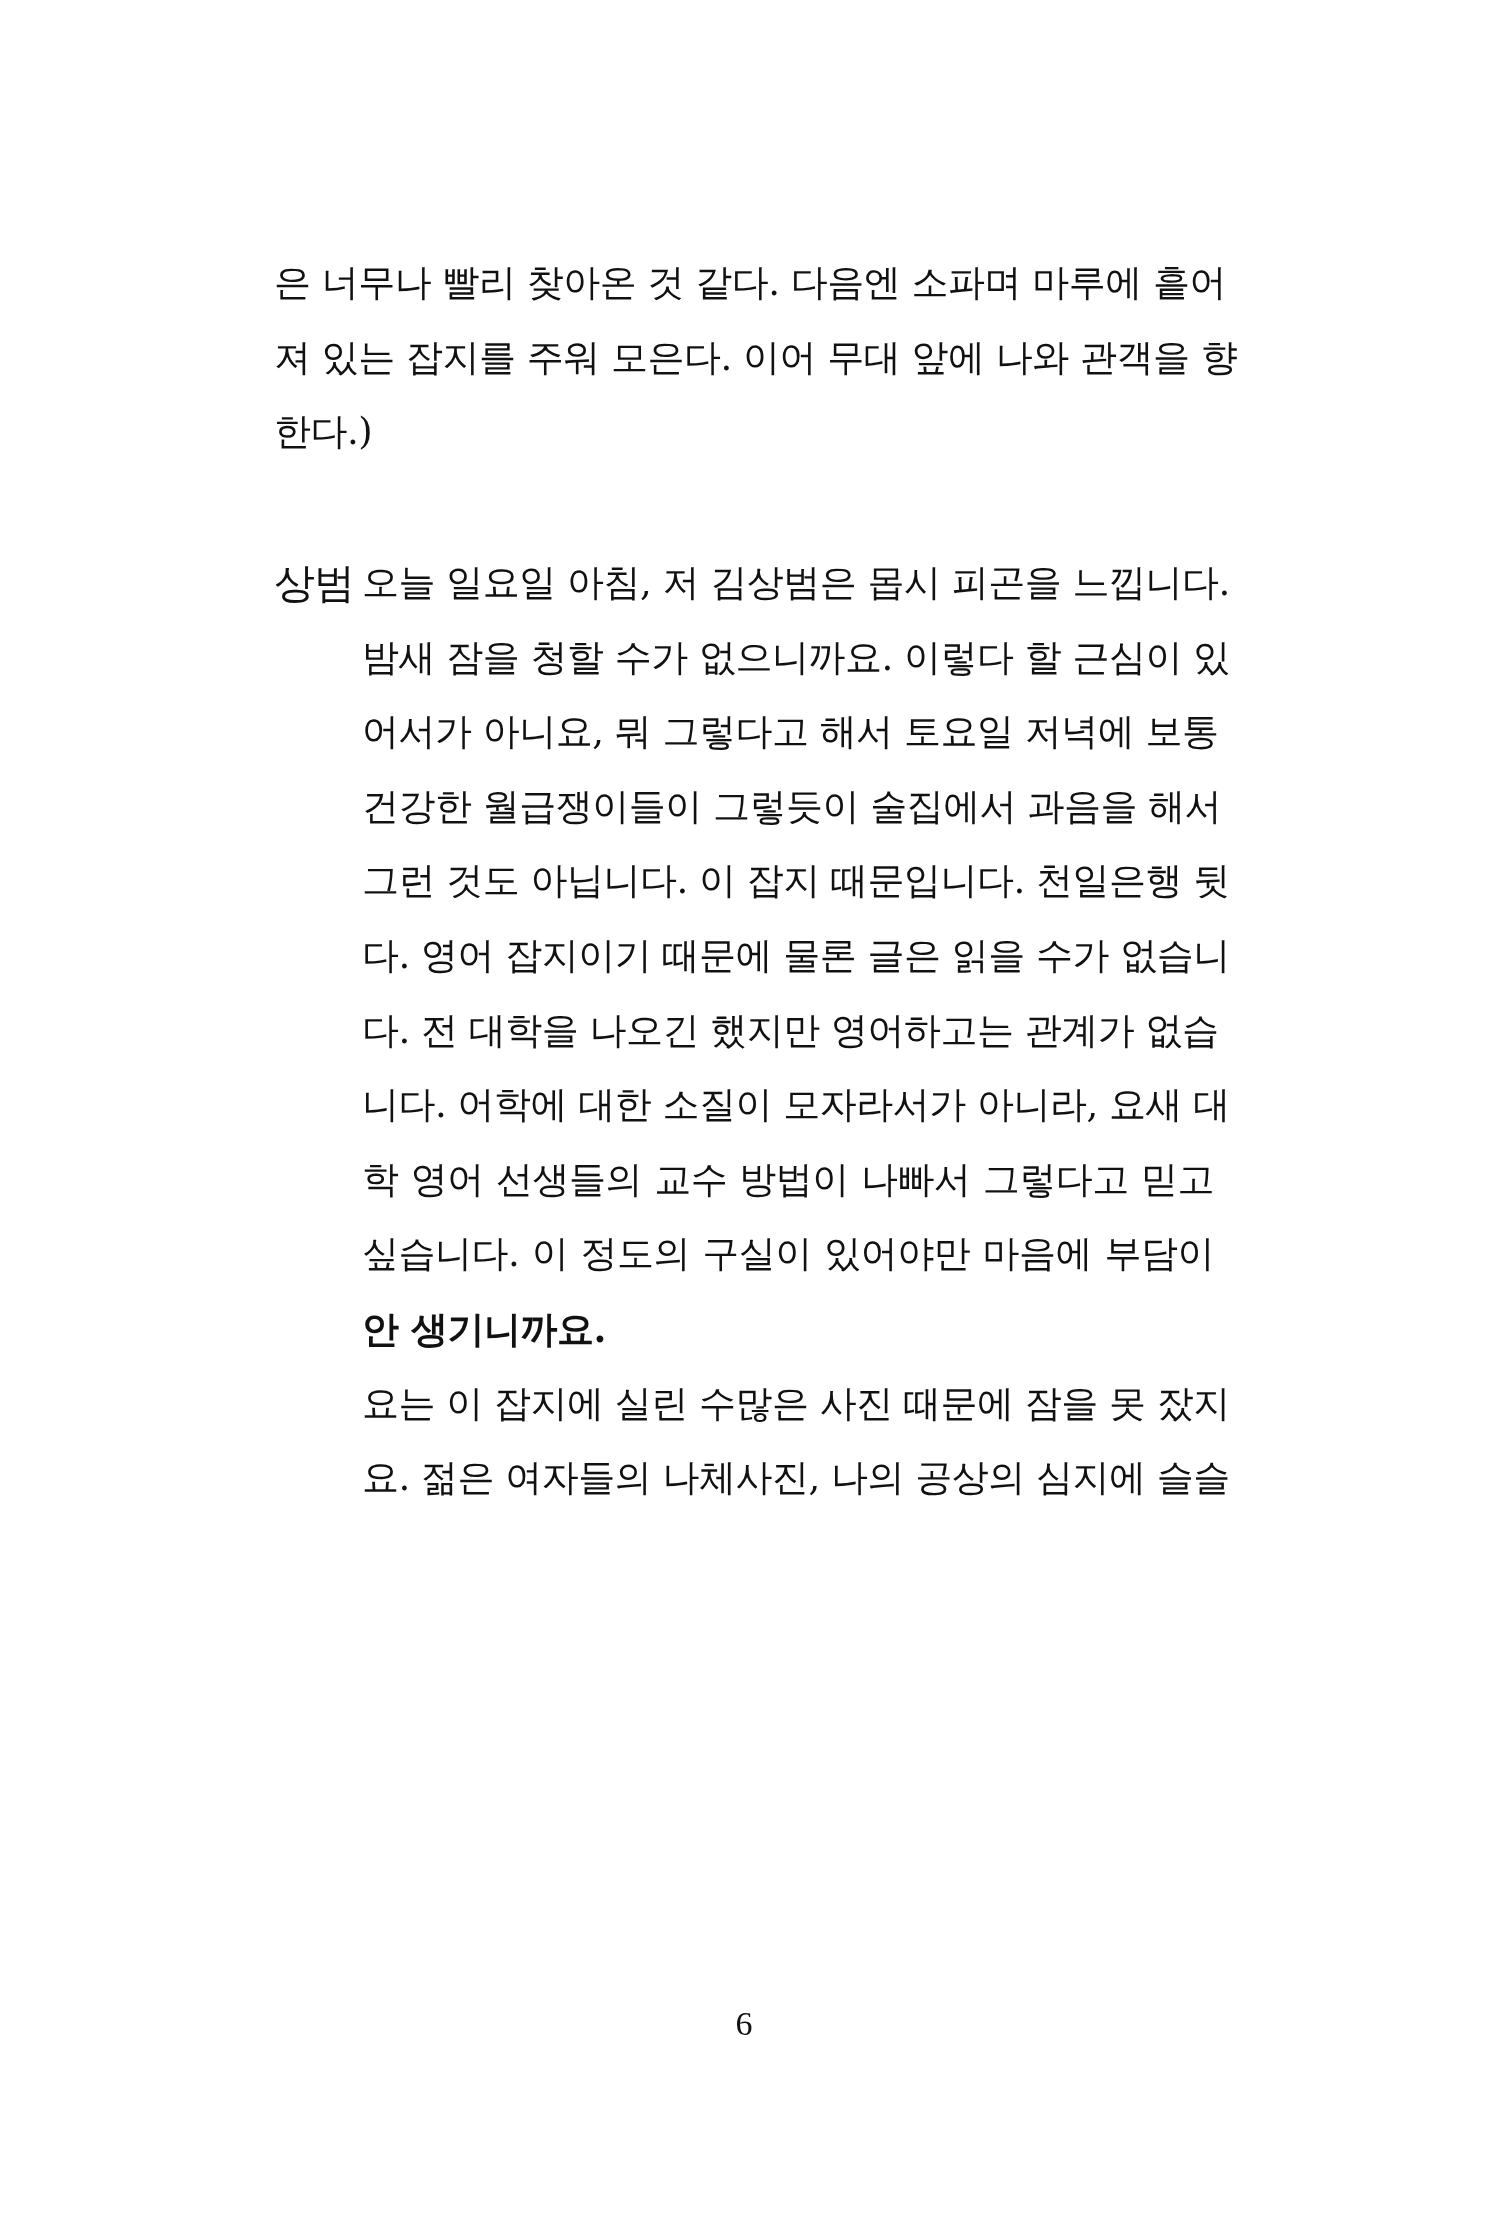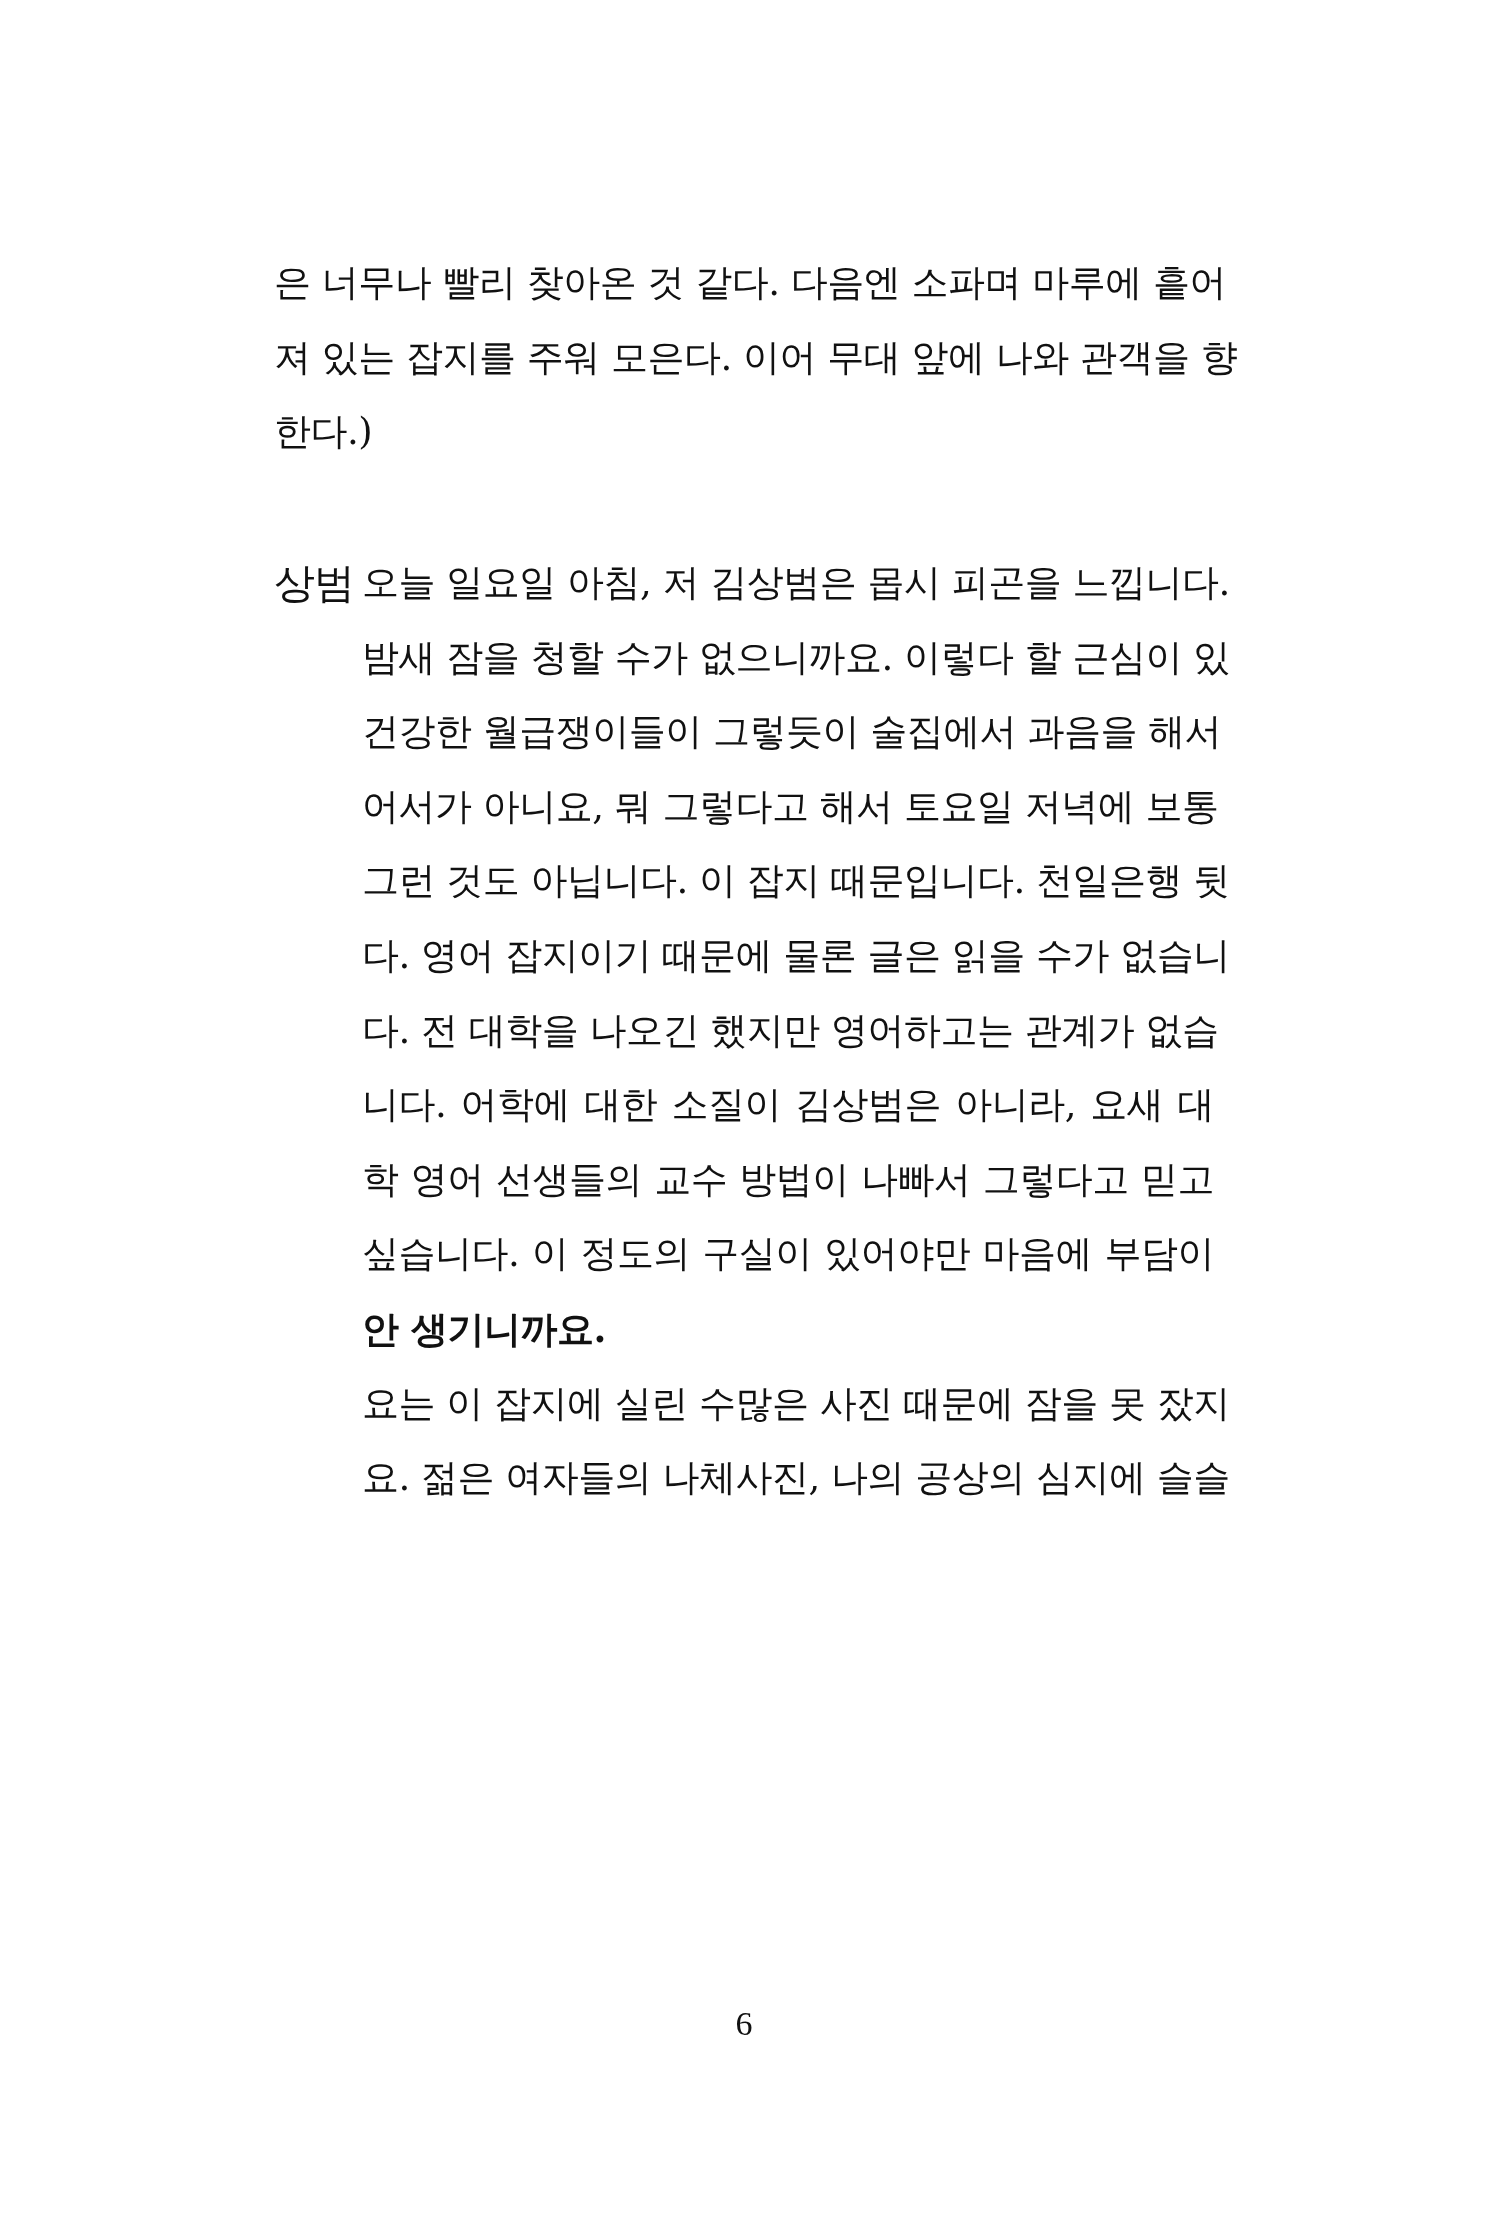--- a/index.html
+++ b/index.html
@@ -90,26 +90,26 @@
     <span class="line">져 있는 잡지를 주워 모은다. 이어 무대 앞에 나와 관객을 향</span>
     <span class="line last">한다.)</span>
   </div>
 
   <div class="text-block dialogue">
     <div class="speaker-row">
       <span class="speaker">상범</span>
       <span class="speech-line">오늘 일요일 아침, 저 김상범은 몹시 피곤을 느낍니다.</span>
     </div>
     <span class="speech-line">밤새 잠을 청할 수가 없으니까요. 이렇다 할 근심이 있</span>
+    <span class="speech-line">어서가 아니요, 뭐 그렇다고 해서 토요일 저녁에 보통</span>
     <span class="speech-line">건강한 월급쟁이들이 그렇듯이 술집에서 과음을 해서</span>
-    <span class="speech-line">어서가 아니요, 뭐 그렇다고 해서 토요일 저녁에 보통</span>
     <span class="speech-line">그런 것도 아닙니다. 이 잡지 때문입니다. 천일은행 뒷</span>
     <span class="speech-line">다. 영어 잡지이기 때문에 물론 글은 읽을 수가 없습니</span>
     <span class="speech-line">다. 전 대학을 나오긴 했지만 영어하고는 관계가 없습</span>
-    <span class="speech-line">니다. 어학에 대한 소질이 김상범은 아니라, 요새 대</span>
+    <span class="speech-line">니다. 어학에 대한 소질이 모자라서가 아니라, 요새 대</span>
     <span class="speech-line">학 영어 선생들의 교수 방법이 나빠서 그렇다고 믿고</span>
     <span class="speech-line">싶습니다. 이 정도의 구실이 있어야만 마음에 부담이</span>
     <span class="speech-line last">안 생기니까요.</span>
     <span class="speech-line">요는 이 잡지에 실린 수많은 사진 때문에 잠을 못 잤지</span>
     <span class="speech-line">요. 젊은 여자들의 나체사진, 나의 공상의 심지에 슬슬</span>
   </div>
 
   <div class="page-number">6</div>
 
 </div>

